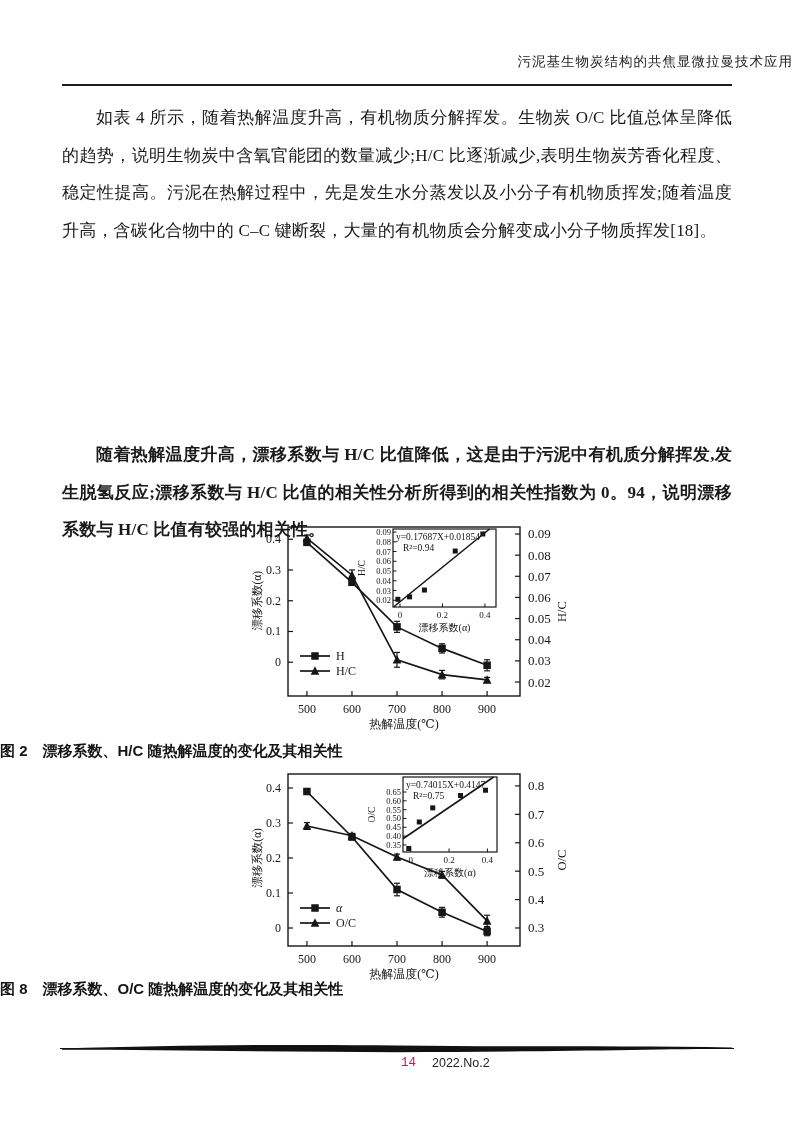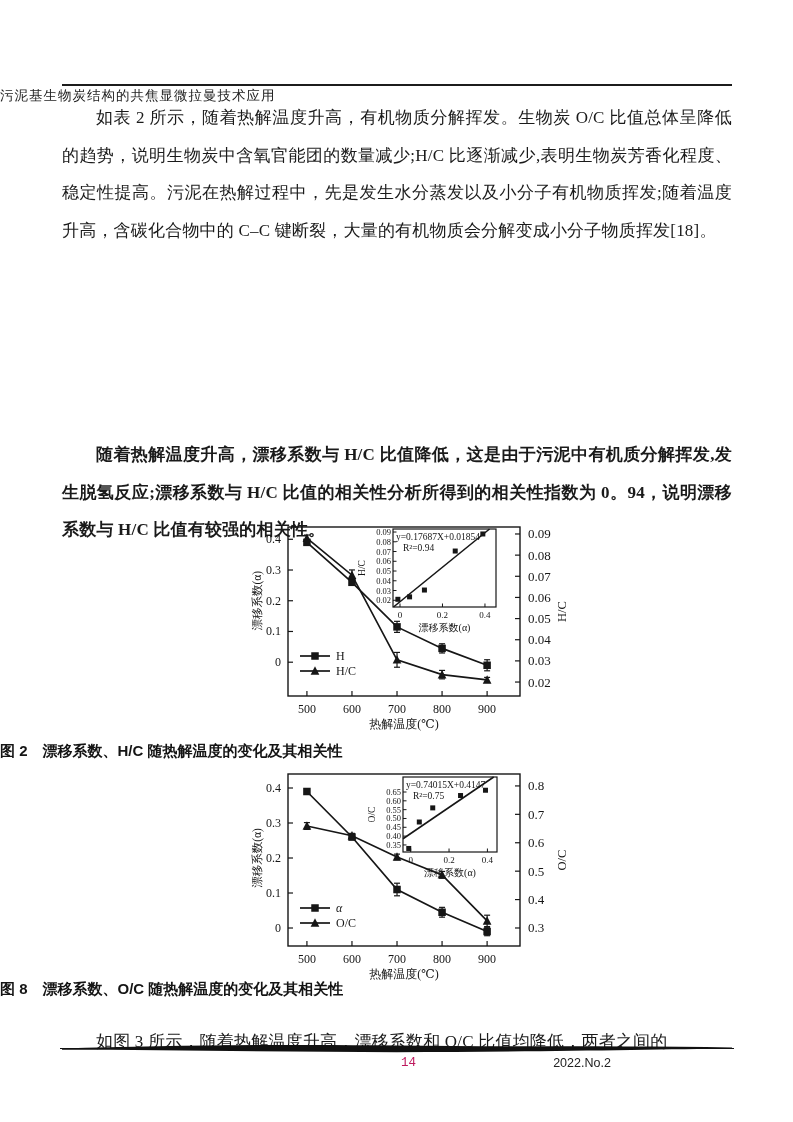--- a/index.html
+++ b/index.html
@@ -1,49 +1,49 @@
 <!DOCTYPE html>
 <html><head>
 <meta charset="utf-8">
 <style>
   html,body{margin:0;padding:0;background:#9a9a9a;}
   .page{position:relative;width:793px;height:1122px;background:#ffffff;margin:0 auto;overflow:hidden;
         font-family:"Liberation Serif","DejaVu Serif",serif;color:#1a1a1a;}
   .abs{position:absolute;}
-  .doc-title{left:0;top:53px;width:100%;text-align:left;font-size:13.5px;letter-spacing:1px;color:#222;margin-top:34px;}
+  .doc-title{left:0;top:53px;width:100%;text-align:right;font-size:13.5px;letter-spacing:1px;color:#222;}
   .header-rule{left:62px;top:84px;width:670px;height:2px;background:#1c1c1c;}
   .para{left:62px;width:670px;font-size:17px;line-height:37.6px;text-align:justify;text-indent:2em;
         letter-spacing:0.2px;}
   .p1{top:82px;}
   .p2{top:269px;}
   .p3{top:419px;font-weight:bold;}
   .p4{top:1006px;}
   .figure-caption{left:0;width:100%;
         font-family:"Liberation Sans","DejaVu Sans",sans-serif;font-weight:600;font-size:15px;color:#141414;}
   .cap2{top:742px;}
   .cap3{top:980px;}
   .figsvg{display:block;}
   .fig2{left:250px;top:514px;}
   .fig3{left:250px;top:764px;}
   svg text{font-family:"Liberation Serif","DejaVu Serif",serif;fill:#161616;}
   .footer-bar{left:60px;top:1043px;}
   .footer-page{left:12px;top:1056px;width:100%;text-align:center;
         font-family:Liberation Mono, monospace;font-size:12.5px;color:#be185d;}
-  .footer-issue{left:432px;top:1056px;width:300px;text-align:center;
+  .footer-issue{left:432px;top:1056px;width:300px;text-align:left;
         font-family:"Liberation Sans","DejaVu Sans",sans-serif;font-size:12.5px;color:#222;}
 </style>
 </head>
 <body>
 
 <div class="page">
 
   <div class="abs doc-title">污泥基生物炭结构的共焦显微拉曼技术应用</div>
   <div class="abs header-rule"></div>
 
-  <p class="abs para p1">如表 2 所示，随着热解温度升高，有机物质分解挥发。生物炭 O/C 比值总体呈降低的趋势，说明生物炭中含氧官能团的数量减少;H/C 比逐渐减少,表明生物炭芳香化程度、稳定性提高。污泥在热解过程中，先是发生水分蒸发以及小分子有机物质挥发;随着温度升高，含碳化合物中的 C–C 键断裂，大量的有机物质会分解变成小分子物质挥发[18]。</p>
+  <p class="abs para p1">如表 4 所示，随着热解温度升高，有机物质分解挥发。生物炭 O/C 比值总体呈降低的趋势，说明生物炭中含氧官能团的数量减少;H/C 比逐渐减少,表明生物炭芳香化程度、稳定性提高。污泥在热解过程中，先是发生水分蒸发以及小分子有机物质挥发;随着温度升高，含碳化合物中的 C–C 键断裂，大量的有机物质会分解变成小分子物质挥发[18]。</p>
   <p class="abs para p3">随着热解温度升高，漂移系数与 H/C 比值降低，这是由于污泥中有机质分解挥发,发生脱氢反应;漂移系数与 H/C 比值的相关性分析所得到的相关性指数为 0。94，说明漂移系数与 H/C 比值有较强的相关性。</p>
 
   <div class="abs fig2">
     <svg id="fig-svg-0" class="figsvg" width="330" height="230">
         <rect x="38" y="13" width="232" height="169" fill="none" stroke="#161616" stroke-width="1.4"></rect>
         <line x1="56.92038834951457" y1="182" x2="56.92038834951457" y2="177" stroke="#161616" stroke-width="1.2"></line>
         <text x="56.92038834951457" y="199" font-size="12" text-anchor="middle">500</text>
         <line x1="101.96893203883495" y1="182" x2="101.96893203883495" y2="177" stroke="#161616" stroke-width="1.2"></line>
         <text x="101.96893203883495" y="199" font-size="12" text-anchor="middle">600</text>
         <line x1="147.01747572815535" y1="182" x2="147.01747572815535" y2="177" stroke="#161616" stroke-width="1.2"></line>
@@ -280,21 +280,20 @@
         <rect x="166.80612244897958" y="55.5" width="5" height="5" fill="#161616"></rect>
         <rect x="180.23469387755102" y="41.382352941176464" width="5" height="5" fill="#161616"></rect>
         <rect x="208.05102040816325" y="29.029411764705884" width="5" height="5" fill="#161616"></rect>
         <rect x="232.98979591836735" y="23.73529411764705" width="5" height="5" fill="#161616"></rect>
         <text x="156" y="24" font-size="9.5" text-anchor="start">y=0.74015X+0.4147</text>
         <text x="163" y="35" font-size="9.5" text-anchor="start">R²=0.75</text>
       </svg>
   </div>
   <div class="abs figure-caption cap3">图 8　漂移系数、O/C 随热解温度的变化及其相关性</div>
 
-  <p class="abs para p4">如图 3 所示，随着热解温度升高，漂移系数和 O/C 比值均降低，两者之间的</p>
 
   <svg class="abs footer-bar" width="674" height="12">
     <path d="M2,5.5 C110,2.5 230,1 337,2.5 C450,4 570,2.5 672,4.5 L672,5.5 C590,6.5 470,9 337,9.2 C230,9.2 110,7 2,6.8 Z" fill="#111"></path>
     <line x1="0" y1="5.5" x2="674" y2="5.5" stroke="#111" stroke-width="1"></line>
   </svg>
   <div class="abs footer-page">14</div>
   <div class="abs footer-issue">2022.No.2</div>
 
 </div>
 

